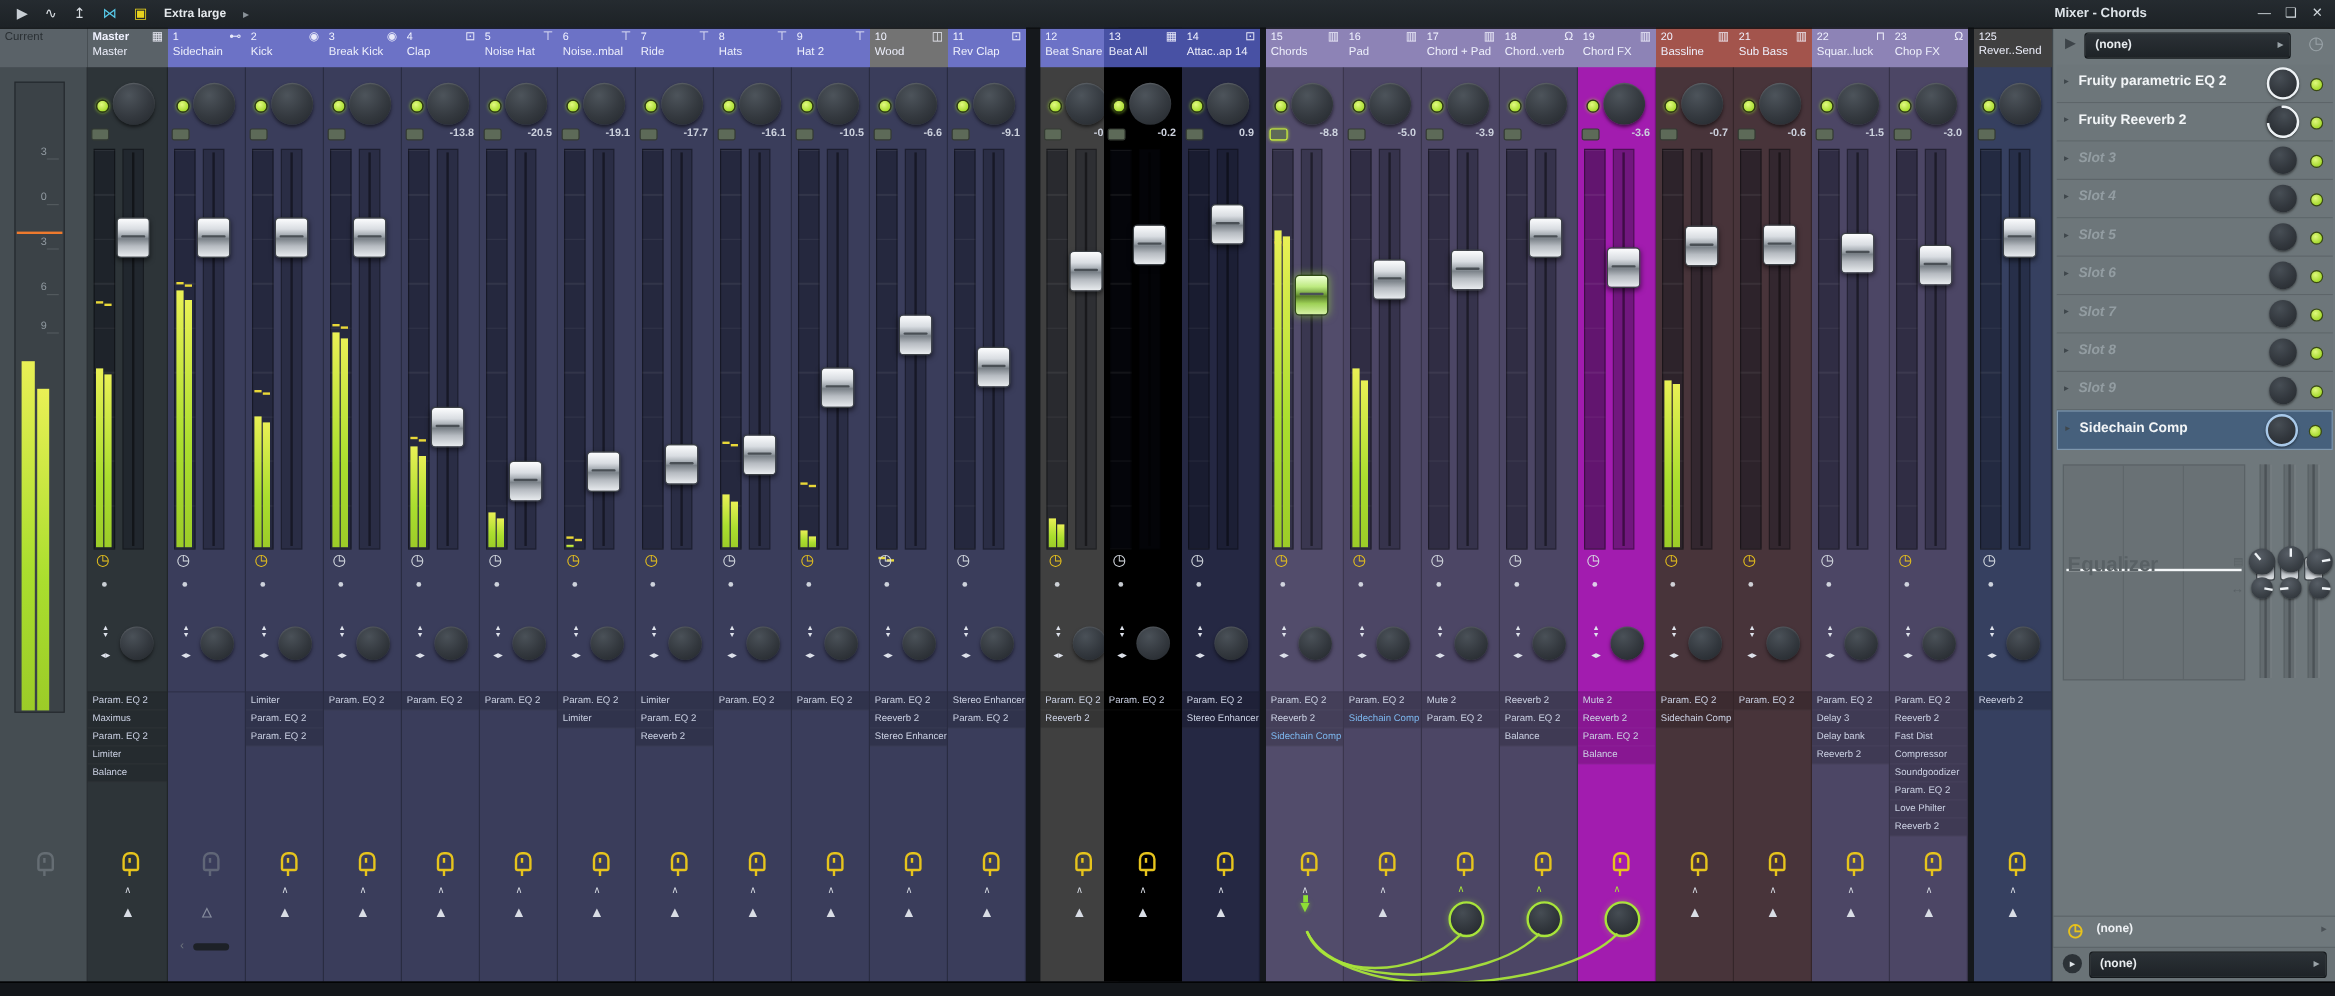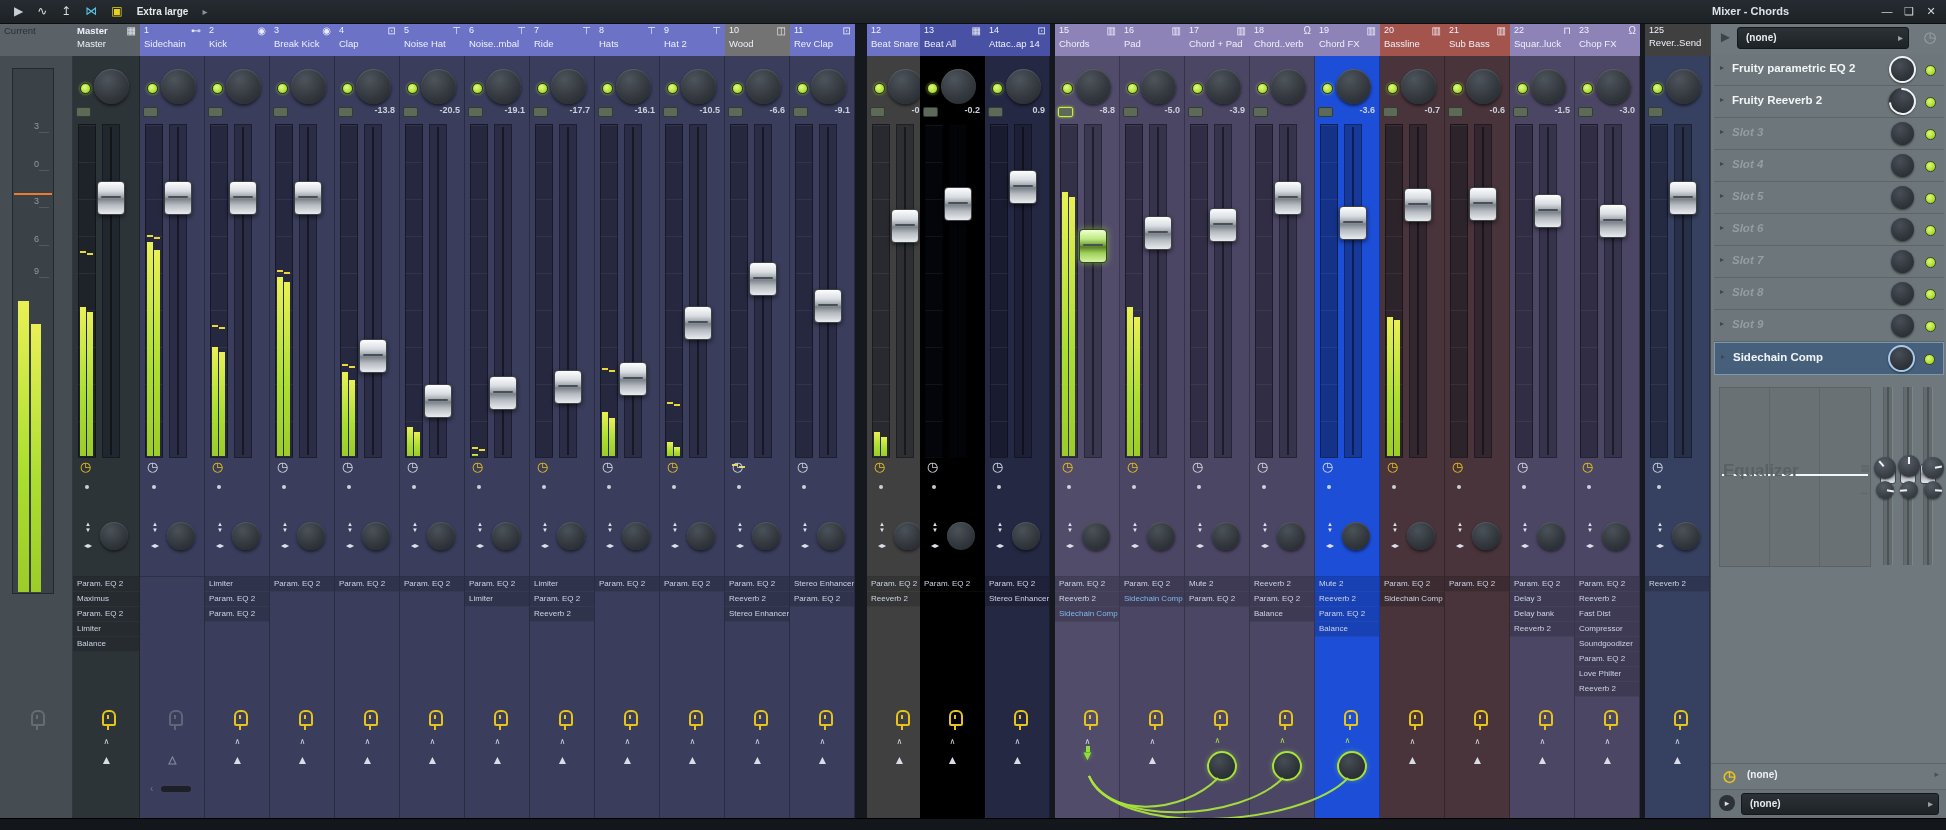--- a/index.html
+++ b/index.html
@@ -757,21 +757,21 @@
         <div class="knob2"></div>
         <div class="plist">
           <div class="pcell">Reeverb 2</div>
           <div class="pcell">Param. EQ 2</div>
           <div class="pcell">Balance</div>
         </div>
         <div class="jack"></div>
         <div class="gchev">∧</div>
           <div class="sendknob"></div>
       </div>
-      <div class="chan" style="left: 1315px; width: 65px; background: #1d4ed8;">
+      <div class="chan" style="left: 1315px; width: 65px; background: #a21caf;">
         <div class="hdr" style="background:#8d83b6">
       <div class="hdr-r1">
             <span class="hdr-num">19</span>
       <span class="hdr-ic">▥</span>
           </div>
       <div class="hdr-name">Chord FX</div>
         </div>
         <div class="led"></div>
         <div class="bigknob"></div>
         <div class="dbsq"></div>

